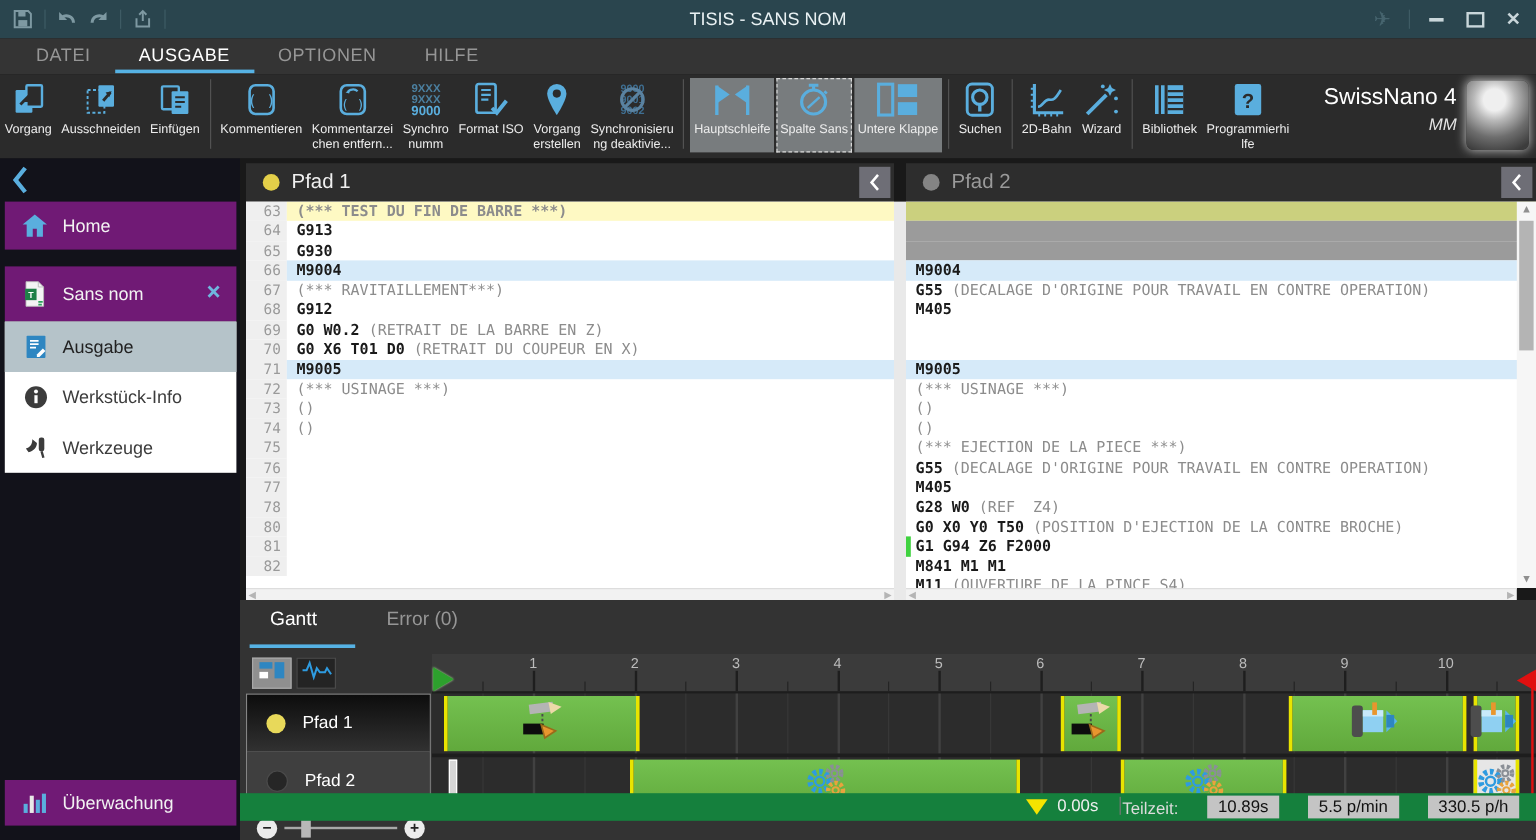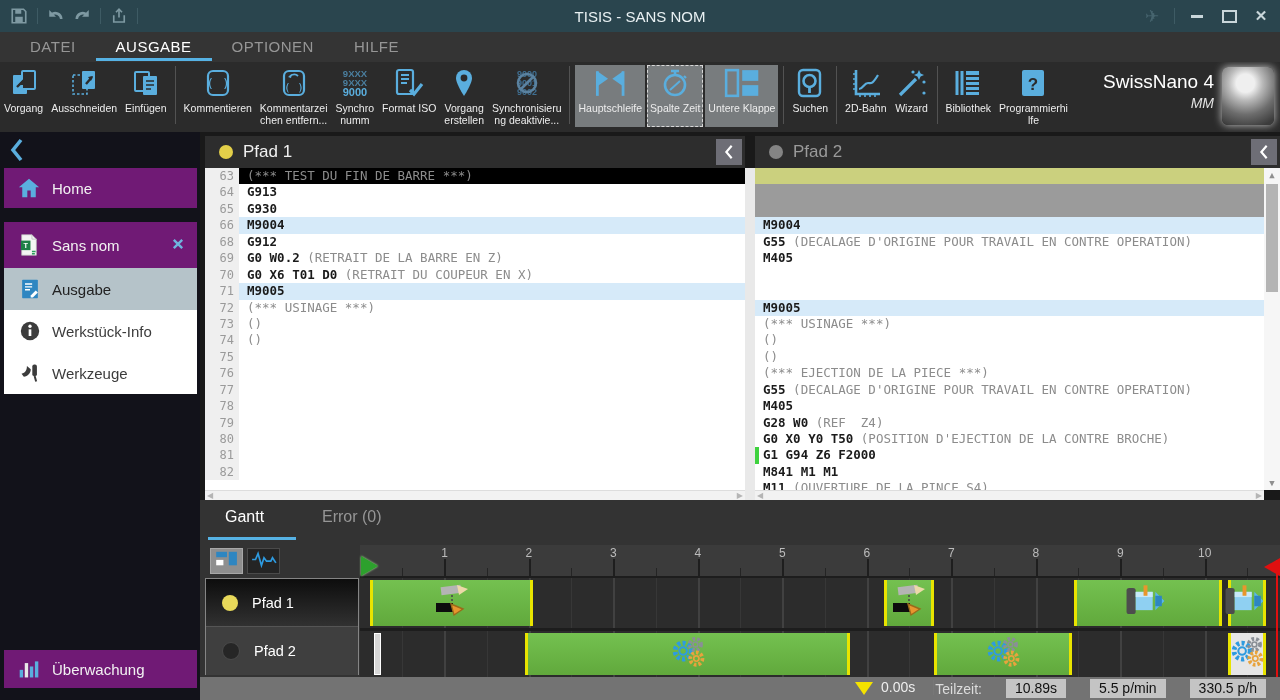--- a/index.html
+++ b/index.html
@@ -65,21 +65,21 @@
   .ed-title{font-size:17px;}
   .ed-chev{position:absolute;right:3px;top:3px;width:26px;height:26px;background:#6e6e76;
            color:#fff;display:flex;align-items:center;justify-content:center;}
   .ed-chev svg{width:12px;height:16px;}
   .ed-body{position:absolute;background:#fff;overflow:hidden;font-family:"DejaVu Sans Mono","Liberation Mono",monospace;font-size:12.5px;}
   .crow{display:flex;height:16.45px;line-height:16.45px;white-space:pre;position:relative;}
   .gut{width:34px;background:#efefef;color:#9a9a9a;text-align:right;padding-right:5px;box-sizing:border-box;flex:none;font-size:12px;}
   .cline{flex:1;padding-left:8px;}
   .cline b{font-weight:bold;color:#1a1a1a;}
   .cline i{font-style:normal;color:#8c8c8c;}
-  .hl-yellow{background:#000000;}
+  .hl-yellow{background:#fef9c3;font-weight:bold;}
   .hl-blue{background:#d6eaf9;}
   .blk-olive{background:#cbd07e;}
   .blk-gray{background:#9b9b9b;}
   .p2row{padding-left:8px;}
   .p2row .cline{padding-left:0;}
   .gmark{position:absolute;left:0;top:0;bottom:0;width:4px;background:#3fd23f;}
   .gapcol{position:absolute;background:#e9e9e9;}
   .hscroll{position:absolute;height:10px;background:#f2f2f2;border-top:1px solid #ddd;display:flex;align-items:center;justify-content:space-between;box-sizing:border-box;}
   .harr{color:#b5b5b5;font-size:8px;padding:0 2px;}
   .vscroll{position:absolute;right:0;top:0;bottom:0;width:16px;background:#f6f6f6;}
@@ -120,21 +120,21 @@
         display:flex;align-items:center;justify-content:center;}
   .gbar.light{background:#e6e6e6;}
   .gbar.slim{background:#d6d6d6;border:1px solid #fff;width:7px!important;}
   .gbar svg{height:34px;width:auto;}
   .playhead{position:absolute;left:1px;top:11px;width:0;height:0;border-top:10px solid transparent;
             border-bottom:10px solid transparent;border-left:17px solid #2da02d;filter:drop-shadow(0 0 1px #aee89a);}
   .endflag{position:absolute;right:0;top:13px;width:0;height:0;border-top:9px solid transparent;
            border-bottom:9px solid transparent;border-right:16px solid #e01010;}
   .endline{position:absolute;top:15px;bottom:0;width:2px;background:#e01010;}
   
-  .statusbar{position:absolute;left:0;right:0;bottom:0;height:23px;background:#737373;color:#eee;font-size:14px;text-align:right;}
+  .statusbar{position:absolute;left:0;right:0;bottom:16px;height:23px;background:#15803d;color:#eee;font-size:14px;text-align:right;}
   .curtri{position:absolute;left:655px;top:5px;width:0;height:0;border-left:9px solid transparent;
           border-right:9px solid transparent;border-top:13px solid #f4e300;}
   .curtime{position:absolute;left:681px;top:2px;}
   .stdiv{position:absolute;left:733px;top:3px;width:1px;height:15px;background:#777;}
   .stright{position:absolute;right:14px;top:0;height:23px;display:flex;align-items:center;gap:24px;}
   .tlabel{color:#dcdcdc;}
   .badge{background:#c4c4c4;color:#111;padding:1px 9px 2px 9px;}
 </style>
 </head>
 <body>
@@ -307,21 +307,21 @@
       </div>
       <div class="rbtn toggled focused">
         <span class="ricon">
           <svg viewBox="0 0 30 30">
             <circle cx="15" cy="17" r="10" fill="none" stroke="currentColor" stroke-width="2.6"></circle>
             <path d="M11 3h8M15 3v4" stroke="currentColor" stroke-width="2.6"></path>
             <path d="M24 8l2 2" stroke="currentColor" stroke-width="2.2"></path>
             <path d="M10 22l10-9" stroke="currentColor" stroke-width="2"></path>
           </svg>
         </span>
-        <div class="rlabel">Spalte Zeit</div>
+        <div class="rlabel">Spalte Sans</div>
       </div>
       <div class="rbtn toggled">
         <span class="ricon">
           <svg viewBox="0 0 34 28">
             <rect x="2" y="2" width="11" height="24" fill="none" stroke="currentColor" stroke-width="2.4"></rect>
             <rect x="17" y="2" width="15" height="10" fill="currentColor"></rect>
             <rect x="17" y="16" width="15" height="10" fill="currentColor"></rect>
           </svg>
         </span>
         <div class="rlabel">Untere Klappe</div>
@@ -470,32 +470,32 @@
         <svg viewBox="0 0 12 18">
             <path d="M9 2L3 9l6 7" fill="none" stroke="#fff" stroke-width="2.4"></path>
           </svg>
       </span>
     </div>
     <div class="ed-body" id="body1" style="left:5px;top:36px;width:540px;height:322px;">
         <div class="crow"><span class="gut">63</span><span class="cline hl-yellow"><i>(*** TEST DU FIN DE BARRE ***)</i></span></div>
         <div class="crow"><span class="gut">64</span><span class="cline"><b>G913</b></span></div>
         <div class="crow"><span class="gut">65</span><span class="cline"><b>G930</b></span></div>
         <div class="crow"><span class="gut">66</span><span class="cline hl-blue"><b>M9004</b></span></div>
+        <div class="crow"><span class="gut">67</span><span class="cline"><i>(*** RAVITAILLEMENT***)</i></span></div>
         <div class="crow"><span class="gut">68</span><span class="cline"><b>G912</b></span></div>
         <div class="crow"><span class="gut">69</span><span class="cline"><b>G0 W0.2</b> <i>(RETRAIT DE LA BARRE EN Z)</i></span></div>
         <div class="crow"><span class="gut">70</span><span class="cline"><b>G0 X6 T01 D0</b> <i>(RETRAIT DU COUPEUR EN X)</i></span></div>
         <div class="crow"><span class="gut">71</span><span class="cline hl-blue"><b>M9005</b></span></div>
         <div class="crow"><span class="gut">72</span><span class="cline"><i>(*** USINAGE ***)</i></span></div>
         <div class="crow"><span class="gut">73</span><span class="cline"><i>()</i></span></div>
         <div class="crow"><span class="gut">74</span><span class="cline"><i>()</i></span></div>
         <div class="crow"><span class="gut">75</span><span class="cline"></span></div>
         <div class="crow"><span class="gut">76</span><span class="cline"></span></div>
         <div class="crow"><span class="gut">77</span><span class="cline"></span></div>
         <div class="crow"><span class="gut">78</span><span class="cline"></span></div>
-        <div class="crow"><span class="gut">79</span><span class="cline"></span></div>
         <div class="crow"><span class="gut">80</span><span class="cline"></span></div>
         <div class="crow"><span class="gut">81</span><span class="cline"></span></div>
         <div class="crow"><span class="gut">82</span><span class="cline"></span></div>
       </div>
     <div class="hscroll" style="left:5px;top:358px;width:540px;">
       <span class="harr">◀</span>
       <span class="harr">▶</span>
     </div>
 
     <div class="gapcol" style="left:545px;top:36px;width:10px;height:332px;"></div>

